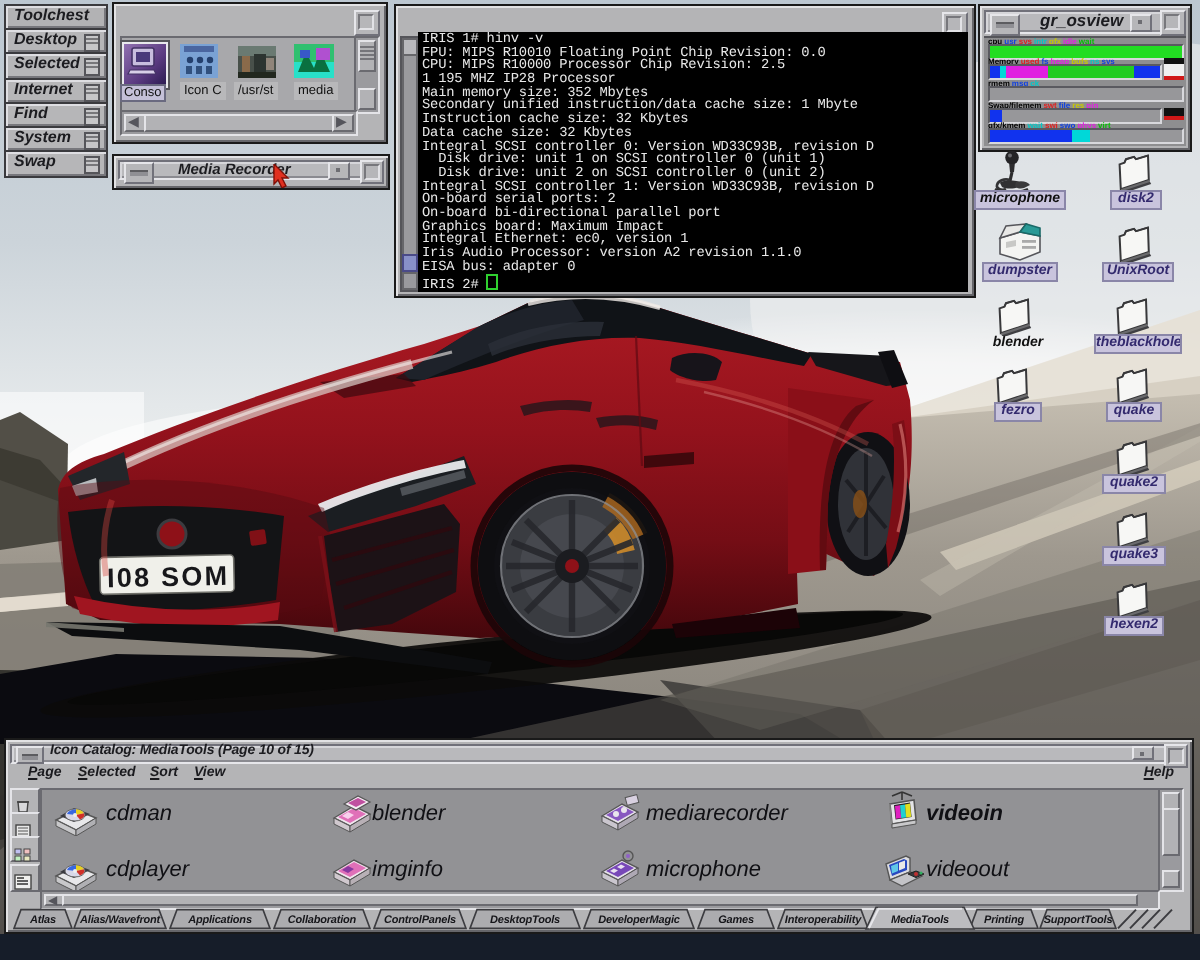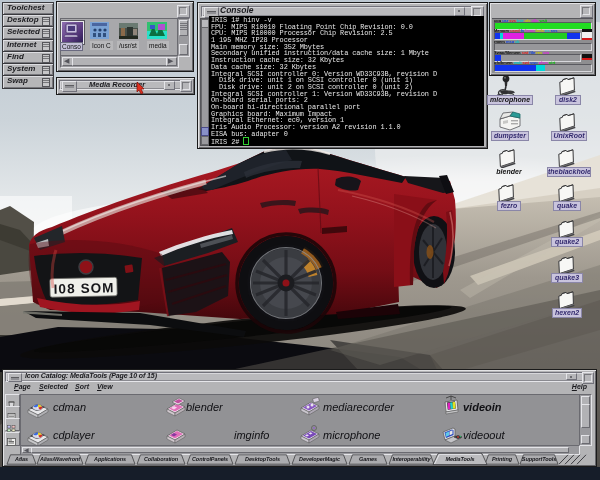--- a/index.html
+++ b/index.html
@@ -267,25 +267,20 @@
       <span class="ttext" style="left:29px;top:-1.5px;font-size:7.5px;font-style:italic;">Media Recorder</span>
 <div class="dotb" style="right:16px;top:0px;"></div>
     </div>
 <div class="maxb" style="right:2px;top:2px;width:10px;height:10px;"></div>
 </div>
 <svg style="position:absolute;left:136px;top:82px;z-index:60;" width="10" height="12" viewBox="0 0 10 12">
     <path d="M1,0 L8,7 L5,7 L7,11 L5,12 L3,8 L1,10 Z" fill="#e03020" stroke="#801008" stroke-width="0.7"></path>
   </svg>
 
 <div class="win" style="left:197px;top:2px;width:289px;height:145px;">
-<div class="tbar" style="height:9px;">
-      <div class="mini" style="top:0px;"></div>
-      <span class="ttext" style="left:18px;top:-2px;font-size:8.5px;">Console</span>
-<div class="dotb" style="right:18px;top:0px;"></div>
-    </div>
 <div class="maxb" style="right:3px;top:3px;"></div>
 <div style="position:absolute;left:2px;top:15px;width:8px;bottom:2px;background:#aaaaae;border:1px solid #55555a;">
 <div style="position:absolute;left:0;top:0;width:6px;height:7px;background:#b8b8bc;border:1px solid #66666a;"></div>
 <div style="position:absolute;left:0;top:8px;width:6px;height:102px;background:#9a9a9e;border:1px solid #66666a;"></div>
 <div style="position:absolute;left:0;bottom:9px;width:6px;height:7px;background:#8890c8;border:1px solid #4a4a88;"></div>
       <div style="position:absolute;left:0;bottom:0;width:6px;height:7px;background:#9a9a9e;border:1px solid #66666a;"></div>
 </div>
 <pre style="position:absolute;left:11px;top:13px;right:3px;bottom:2px;margin:0;background:#000;color:#e8e8e8;font-family:'Liberation Mono',monospace;font-size:6.9px;line-height:6.68px;padding:1px 0 0 2px;letter-spacing:-0.1px;">IRIS 1# hinv -v
 FPU: MIPS R10010 Floating Point Chip Revision: 0.0
 CPU: MIPS R10000 Processor Chip Revision: 2.5
@@ -301,20 +296,25 @@
 On-board serial ports: 2
 On-board bi-directional parallel port
 Graphics board: Maximum Impact
 Integral Ethernet: ec0, version 1
 Iris Audio Processor: version A2 revision 1.1.0
 EISA bus: adapter 0
 IRIS 2# <span style="display:inline-block;width:3.5px;height:6px;border:1px solid #30d030;vertical-align:-1px;"></span></pre>
 </div>
 
 <div class="win" style="left:489px;top:2px;width:105px;height:72px;">
+<div class="tbar" style="height:10px;top:2px;left:2px;right:2px;">
+      <div class="mini" style="top:1px;"></div>
+      <span class="ttext" style="left:27px;top:-1px;font-size:8.5px;">gr_osview</span>
+<div class="dotb" style="right:16px;top:1px;"></div>
+    </div>
 <div class="maxb" style="right:2px;top:2px;"></div>
 <div style="position:absolute;left:2px;top:15px;right:2px;bottom:2px;background:#8e8e90;border-top:1px solid #55555a;"></div>
 <div class="govlab" style="top:16px;"><b>cpu</b><s style="color:#1040e0;">usr</s><s style="color:#e02020;">sys</s><s style="color:#00c8c8;">intr</s><s style="color:#c8c800;">gfx</s><s style="color:#e020e0;">idle</s><s style="color:#00c000;">wait</s></div>
 <div class="govbar" style="top:19px;"><s style="background:#22dd22;width:100%;"></s></div>
 <div class="govlab" style="top:26px;"><b>Memory</b><s style="color:#e02020;">used</s><s style="color:#1040e0;">fs</s><s style="color:#e020e0;">heap</s><s style="color:#c8c800;">bufs</s><s style="color:#00c8c8;">ns</s><s style="color:#1040e0;">sys</s></div>
 <div style="position:absolute;right:3px;top:26px;width:10px;height:3px;background:#111;"></div>
 <div class="govbar" style="top:29px;right:14px;"><s style="background:#1133ee;width:6%;"></s><s style="background:#00d8d8;width:3%;"></s><s style="background:#e020e0;width:25%;"></s><s style="background:#22cc22;width:51%;"></s><s style="background:#1133ee;width:15%;"></s></div>
 <div style="position:absolute;right:3px;top:29px;width:10px;height:6px;background:#f0f0f0;border-bottom:2px solid #d01818;"></div>
 <div class="govlab" style="top:37px;"><b>rmem</b><s style="color:#1040e0;">msg</s><s style="color:#00c8c8;">ck</s></div>
 <div class="govbar" style="top:40px;"></div>
@@ -425,21 +425,21 @@
         <rect x="1.5" y="1.5" width="8" height="7" fill="#f0f0ee" stroke="#444" stroke-width="0.7"></rect>
         <path d="M2.5,3 L6,3 M2.5,4.5 L8,4.5 M2.5,6 L8,6" stroke="#333" stroke-width="0.7"></path>
       </svg></div>
 
 <div class="sunk" style="position:absolute;left:17px;top:24px;right:16px;height:50px;background:#929295;"></div>
 <span class="clab" style="left:50px;top:31px;">cdman</span>
 <span class="clab" style="left:183px;top:31px;">blender</span>
 <span class="clab" style="left:320px;top:31px;">mediarecorder</span>
 <span class="clab" style="left:460px;top:31px;font-weight:bold;">videoin</span>
 <span class="clab" style="left:50px;top:59px;">cdplayer</span>
-<span class="clab" style="left:183px;top:59px;margin-left:48px;">imginfo</span>
+<span class="clab" style="left:183px;top:59px;">imginfo</span>
 <span class="clab" style="left:320px;top:59px;">microphone</span>
 <span class="clab" style="left:460px;top:59px;">videoout</span>
 <svg style="position:absolute;left:23px;top:26px;" width="24" height="22" viewBox="0 0 24 22">
       <path d="M2,14 L12,9 L22,13 L12,19 Z" fill="#e8e8ea" stroke="#555" stroke-width="0.7"></path>
       <path d="M4,12 L11,8 L19,11 L11,15 Z" fill="#3a3a40"></path>
       <ellipse cx="11.5" cy="11.5" rx="5" ry="3" fill="#d8d8e8" stroke="#666" stroke-width="0.5"></ellipse>
       <path d="M7.5,11 A5,3 0 0,1 12,8.6 L12,11.5 Z" fill="#3868e0"></path>
       <path d="M12,8.6 A5,3 0 0,1 16,10.6 L12,11.5 Z" fill="#e8d020"></path>
       <path d="M16,10.6 A5,3 0 0,1 14,13.8 L12,11.5 Z" fill="#d03028"></path>
       <circle cx="11.5" cy="11.5" r="1" fill="#eee"></circle>

